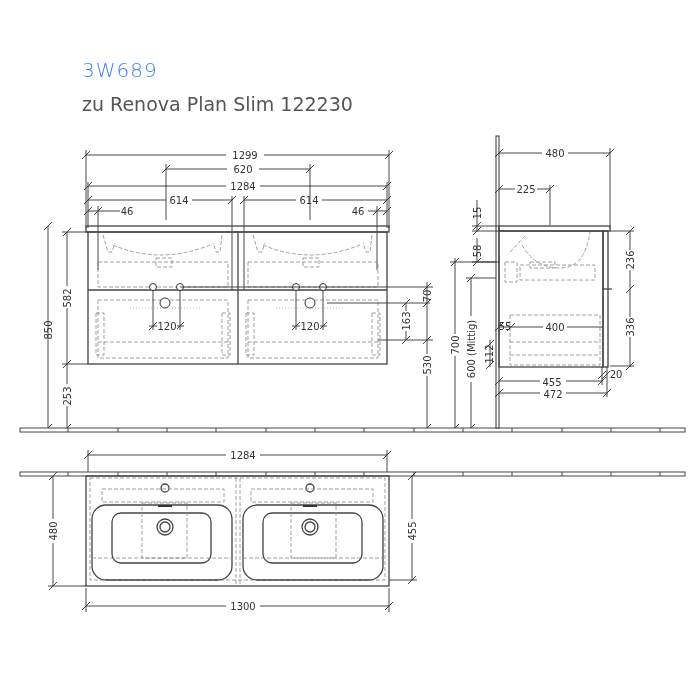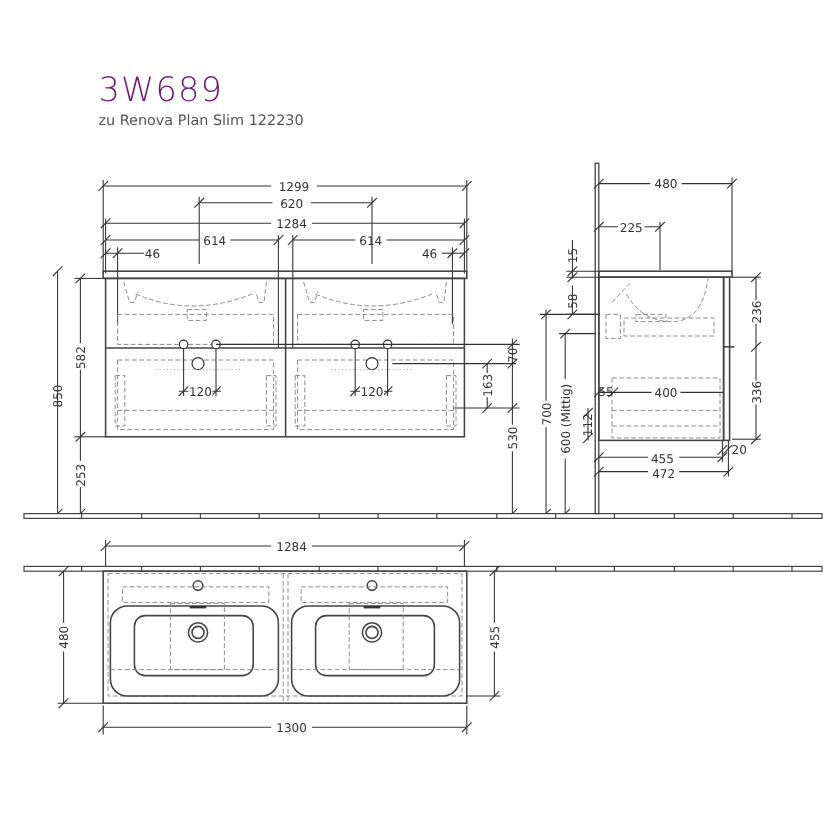--- a/index.html
+++ b/index.html
@@ -1,18 +1,18 @@
 <!DOCTYPE html>
 <html><head>
 <meta charset="utf-8">
 <style>
   html, body { margin:0; padding:0; background:#ffffff; }
   body { width:700px; height:700px; position:relative; overflow:hidden; font-family:"DejaVu Sans", sans-serif; }
-  .title { position:absolute; left:82px; top:58px; font-size:28px; color:#701a75; letter-spacing:1px; font-weight:300; font-family:"DejaVu Sans", sans-serif; }
-  .subtitle { position:absolute; left:82px; top:93px; font-size:12px; color:#555; font-family:"DejaVu Sans", sans-serif; }
+  .title { position:absolute; left:82px; top:58px; font-size:20px; color:#3b82f6; letter-spacing:1px; font-weight:300; font-family:"DejaVu Sans", sans-serif; }
+  .subtitle { position:absolute; left:82px; top:93px; font-size:19px; color:#555; font-family:"DejaVu Sans", sans-serif; }
   svg { position:absolute; left:0; top:0; }
   .dim { font-family:"DejaVu Sans", sans-serif; font-size:10px; fill:#333; }
   .ln { stroke:#333; stroke-width:0.9; fill:none; }
   .dash { stroke:#888; stroke-width:0.8; fill:none; stroke-dasharray:4 2; }
   .dot { stroke:#aaa; stroke-width:0.8; fill:none; stroke-dasharray:1 2; }
   .body { stroke:#444; stroke-width:1.3; fill:none; }
   .wall { stroke:#444; stroke-width:1; fill:#fff; }
 </style>
 </head>
 <body>

